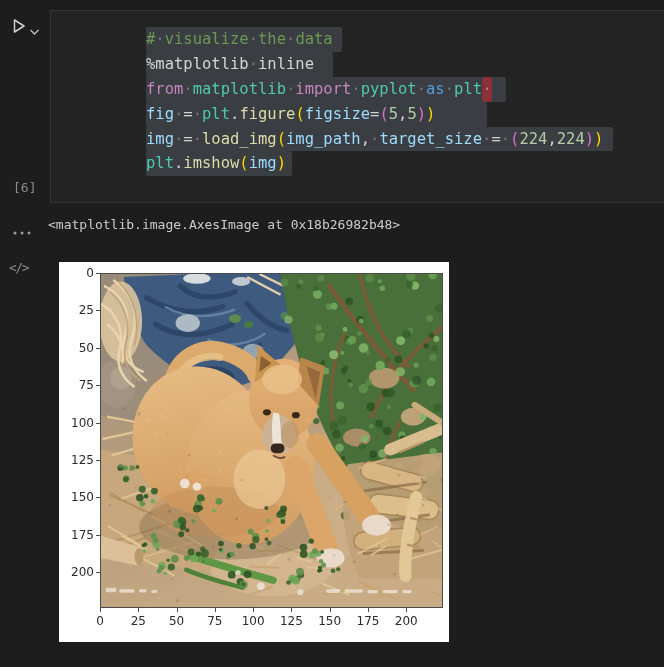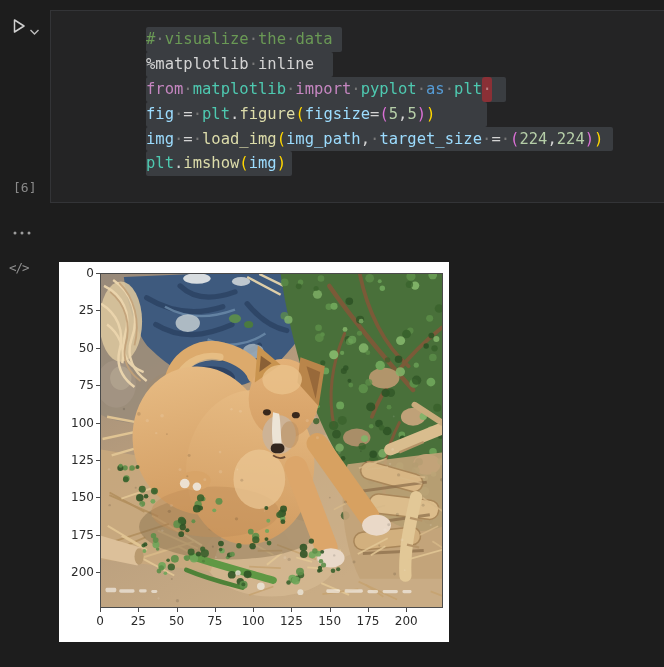--- a/index.html
+++ b/index.html
@@ -58,20 +58,21 @@
   </div>
   <div class="exec-count">[6]</div>
 
   <span class="out-ellipsis">
     <svg width="20" height="6" viewBox="0 0 20 6">
       <circle cx="3" cy="3" r="1.5" fill="#9d9d9d"></circle>
         <circle cx="10" cy="3" r="1.5" fill="#9d9d9d"></circle>
         <circle cx="17" cy="3" r="1.5" fill="#9d9d9d"></circle>
     </svg>
   </span>
+  <div class="out-text">&lt;matplotlib.image.AxesImage at 0x18b26982b48&gt;</div>
   <span class="out-codeicon">&lt;/&gt;</span>
 
   <div class="figure" id="figure">
     <div class="axes">
       <svg viewBox="0 0 224 224" preserveAspectRatio="none">
         <defs>
           <linearGradient id="g-dirt" x1="0" y1="0" x2="0.55" y2="1">
             <stop offset="0" stop-color="#97897a"></stop>
               <stop offset="0.45" stop-color="#b59b7c"></stop>
               <stop offset="1" stop-color="#c9ac85"></stop>

